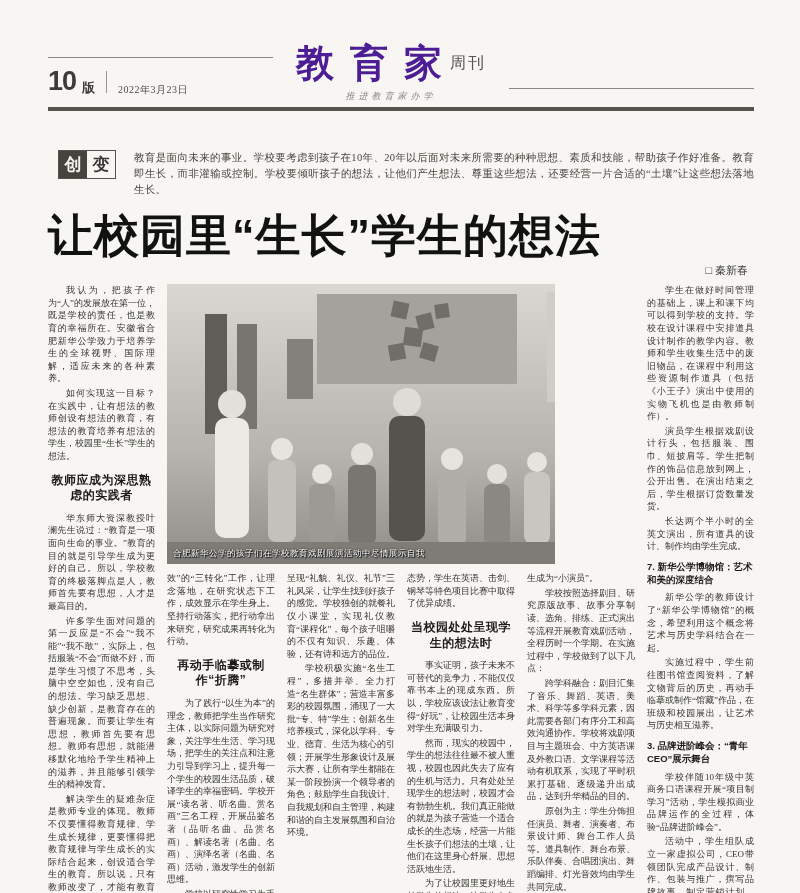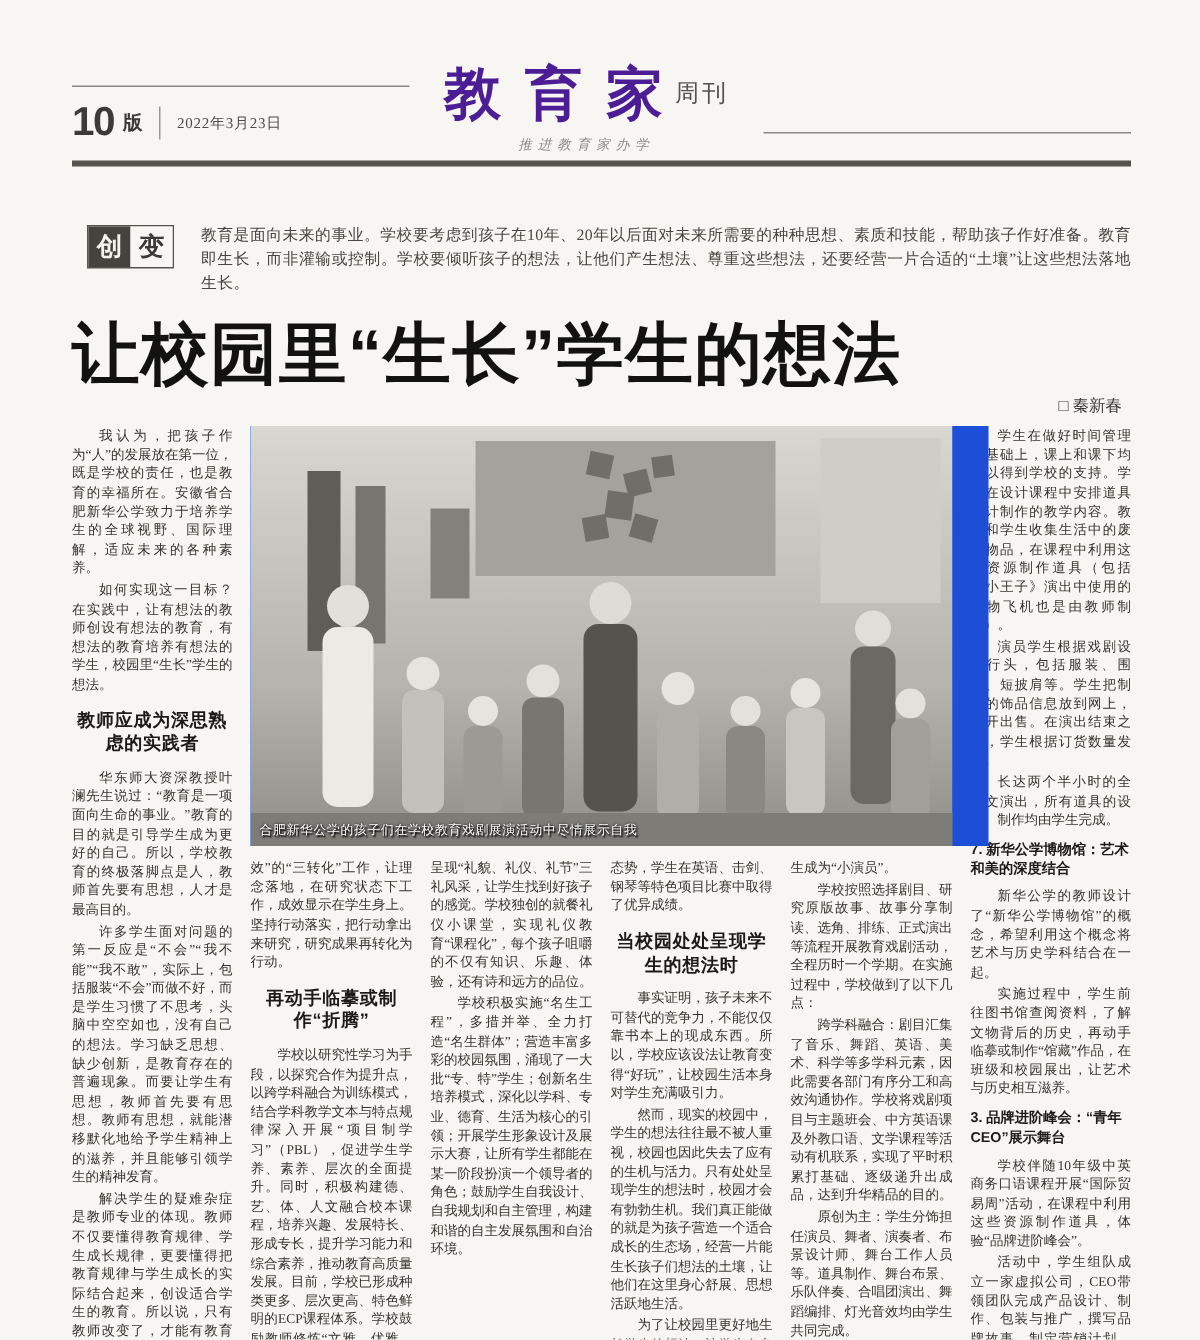--- a/index.html
+++ b/index.html
@@ -13,21 +13,21 @@
   }
   .page{position:absolute;left:0;top:0;width:800px;height:893px;background:#f7f6f3;}
   .content{position:absolute;left:48px;top:0;width:706px;}
 
   
   .masthead{position:relative;height:92px;margin-top:38px;}
   .mast-row{display:flex;align-items:flex-end;justify-content:space-between;}
   .mast-left{width:225px;}
   .mast-right{width:245px;text-align:right;}
   .rule-thin{border-top:1.5px solid #8a8884;margin-bottom:8px;}
-  .pagenum-row{display:flex;align-items:center;gap:6px;color:#3c3b38;}
+  .pagenum-row{display:flex;align-items:flex-end;gap:6px;color:#3c3b38;}
   .pagenum{font-family:"Liberation Sans",sans-serif;font-size:27px;font-weight:bold;letter-spacing:-1px;}
   .pagelabel{font-size:13px;font-weight:bold;}
   .vdiv{width:1px;height:22px;background:#9a9894;align-self:center;margin:0 5px;}
   .dateline{font-size:10px;color:#4e4d4a;letter-spacing:0.5px;}
   .mast-center{flex:1;text-align:center;position:relative;top:6px;}
   .mast-title{font-size:38px;font-weight:bold;color:#4c1d95;letter-spacing:16px;line-height:1;font-family:"Liberation Serif","DejaVu Serif",serif;}
   .mast-week{display:inline-block;font-size:16px;color:#55534f;letter-spacing:2px;vertical-align:8px;margin-left:-8px;}
   .mast-tagline{font-size:9px;color:#8c8a85;letter-spacing:4px;margin-top:8px;font-style:italic;}
   .slogan-row{display:flex;align-items:center;justify-content:flex-end;gap:5px;}
   .mast-slogan{font-size:8px;color:#6f6d68;letter-spacing:1px;font-style:italic;}
@@ -52,21 +52,21 @@
   .mid{width:468px;flex:none;display:flex;flex-direction:column;}
   .mid-cols{display:flex;gap:12px;flex:1;overflow:hidden;margin-top:8px;}
   .mid-cols .col{width:108px;}
 
   .col p{font-size:9px;line-height:12.6px;text-align:justify;margin:0 0 2px 0;text-indent:2em;color:#35342f;}
   .col p.noindent{text-indent:0;}
   .col h2{font-size:12px;font-weight:bold;text-align:center;margin:10px 0 8px 0;color:#1c1b19;font-family:"Liberation Sans",sans-serif;letter-spacing:0.5px;line-height:1.3;}
   .col h3{font-size:9.5px;font-weight:bold;margin:8px 0 5px 0;color:#1c1b19;font-family:"Liberation Sans",sans-serif;line-height:1.35;}
 
   
-  .photo{position:relative;width:492px;height:280px;background:#1d4ed8;overflow:hidden;flex:none;}
+  .photo{position:relative;width:388px;height:280px;background:#404040;overflow:hidden;flex:none;}
   .photo svg{display:block;}
   .caption{position:absolute;left:6px;bottom:4px;font-size:8.5px;color:#ffffff;text-shadow:0 0 2px #000,1px 1px 1px #000;letter-spacing:0.5px;}
 </style>
 </head>
 <body>
 
 <div class="page">
   <div class="content">
 
     <header class="masthead">
@@ -170,20 +170,21 @@
 
             <rect x="0" y="258" width="468" height="22" fill="#7e7c77"></rect>
           </svg>
           <figcaption class="caption">合肥新华公学的孩子们在学校教育戏剧展演活动中尽情展示自我</figcaption>
         </figure>
 
         <div class="mid-cols">
           <div class="col">
               <p class="noindent">效”的“三转化”工作，让理念落地，在研究状态下工作，成效显示在学生身上。坚持行动落实，把行动拿出来研究，研究成果再转化为行动。</p>
               <h2>再动手临摹或制作“折腾”</h2>
+              <p>为了践行“以生为本”的理念，教师把学生当作研究主体，以实际问题为研究对象，关注学生生活、学习现场，把学生的关注点和注意力引导到学习上，提升每一个学生的校园生活品质，破译学生的幸福密码。学校开展“读名著、听名曲、赏名画”三名工程，开展品鉴名著（品听名曲、品赏名画）、解读名著（名曲、名画）、演绎名著（名曲、名画）活动，激发学生的创新思维。</p>
               <p>学校以研究性学习为手段，以探究合作为提升点，以跨学科融合为训练模式，结合学科教学文本与特点规律深入开展“项目制学习”（PBL），促进学生学养、素养、层次的全面提升。同时，积极构建德、艺、体、人文融合校本课程，培养兴趣、发展特长、形成专长，提升学习能力和综合素养，推动教育高质量发展。目前，学校已形成种类更多、层次更高、特色鲜明的ECP课程体系。学校鼓励教师修炼“文雅、优雅、高雅”三雅气质，争做学生喜欢和敬佩的教师，引导学生</p>
             </div>
           <div class="col">
               <p class="noindent">呈现“礼貌、礼仪、礼节”三礼风采，让学生找到好孩子的感觉。学校独创的就餐礼仪小课堂，实现礼仪教育“课程化”，每个孩子咀嚼的不仅有知识、乐趣、体验，还有诗和远方的品位。</p>
               <p>学校积极实施“名生工程”，多措并举、全力打造“名生群体”；营造丰富多彩的校园氛围，涌现了一大批“专、特”学生；创新名生培养模式，深化以学科、专业、德育、生活为核心的引领；开展学生形象设计及展示大赛，让所有学生都能在某一阶段扮演一个领导者的角色；鼓励学生自我设计、自我规划和自主管理，构建和谐的自主发展氛围和自治环境。</p>
             </div>
           <div class="col">
               <p class="noindent">态势，学生在英语、击剑、钢琴等特色项目比赛中取得了优异成绩。</p>
               <h2>当校园处处呈现学生的想法时</h2>
               <p>事实证明，孩子未来不可替代的竞争力，不能仅仅靠书本上的现成东西。所以，学校应该设法让教育变得“好玩”，让校园生活本身对学生充满吸引力。</p>
@@ -200,19 +201,19 @@
       </div>
 
       <div class="col">
           <p>学生在做好时间管理的基础上，课上和课下均可以得到学校的支持。学校在设计课程中安排道具设计制作的教学内容。教师和学生收集生活中的废旧物品，在课程中利用这些资源制作道具（包括《小王子》演出中使用的实物飞机也是由教师制作）。</p>
           <p>演员学生根据戏剧设计行头，包括服装、围巾、短披肩等。学生把制作的饰品信息放到网上，公开出售。在演出结束之后，学生根据订货数量发货。</p>
           <p>长达两个半小时的全英文演出，所有道具的设计、制作均由学生完成。</p>
           <h3>7. 新华公学博物馆：艺术和美的深度结合</h3>
           <p>新华公学的教师设计了“新华公学博物馆”的概念，希望利用这个概念将艺术与历史学科结合在一起。</p>
           <p>实施过程中，学生前往图书馆查阅资料，了解文物背后的历史，再动手临摹或制作“馆藏”作品，在班级和校园展出，让艺术与历史相互滋养。</p>
           <h3>3. 品牌进阶峰会：“青年CEO”展示舞台</h3>
-          <p>学校伴随10年级中英商务口语课程开展“国际贸易周”活动，在课程中利用这些资源制作道具，体验“品牌进阶峰会”。</p>
+          <p>学校伴随10年级中英商务口语课程开展“项目制学习”活动，学生模拟商业品牌运作的全过程，体验“品牌进阶峰会”。</p>
           <p>活动中，学生组队成立一家虚拟公司，CEO带领团队完成产品设计、制作、包装与推广，撰写品牌故事，制定营销计划、投资预算和风险分析，年轻的CEO们登台路演、接受评委质询。</p>
         </div>
 
     </div>
   </div>
 </div>
 
 </body></html>

